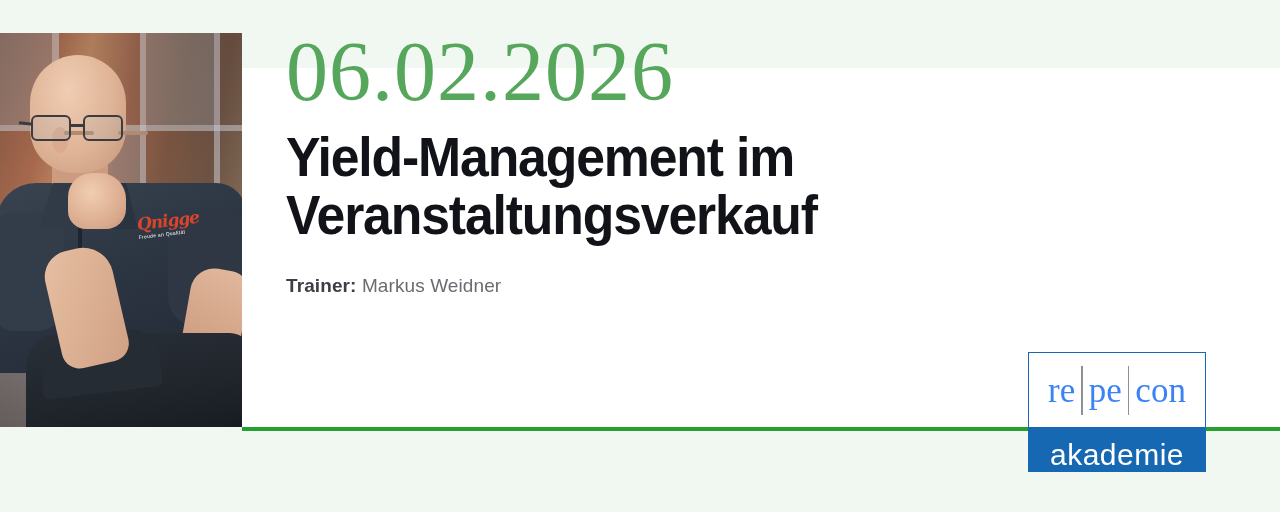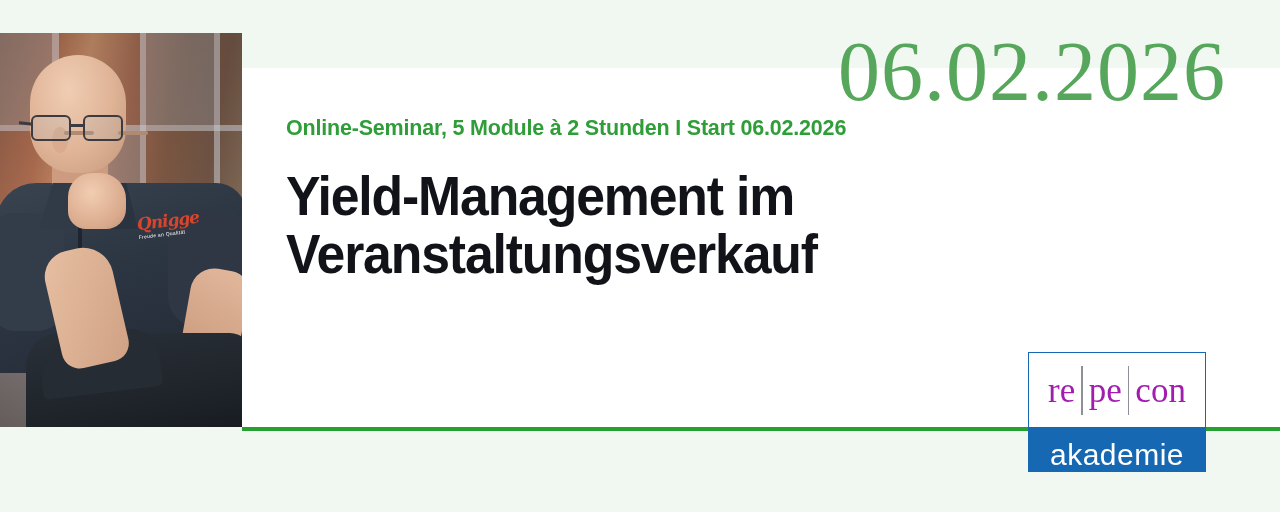--- a/index.html
+++ b/index.html
@@ -186,22 +186,21 @@
 
   
   .content { position:absolute; left:286px; top:30px; width:940px; }
 
   .date {
     font-family:"Liberation Serif", serif;
     font-size:84px;
     line-height:1.0;
     color:#56a75c;
     letter-spacing:1px;
-    margin-bottom:2px;
-    text-align:right;
+    margin-bottom:14px;
   }
   .subtitle {
     font-family:"Liberation Sans", sans-serif;
     font-weight:bold;
     font-size:21.5px;
     letter-spacing:-0.2px;
     color:#2f9d38;
     margin-bottom:26px;
   }
   .headline {
@@ -236,21 +235,21 @@
     position:absolute; left:0; top:0;
     width:178px; height:76px;
     background:#ffffff;
     border:1.5px solid #1668b3;
     display:flex; align-items:center; justify-content:center;
   }
   .logo-words {
     display:flex; align-items:stretch;
     font-family:"Liberation Serif", serif;
     font-size:35px;
-    color:#a21caf;
+    color:#3b82f6;
     line-height:1;
   }
   .logo-words span { padding:0 6px; }
   .divider {
     width:1.5px; background:#8d9196;
     margin:-7px 0;
     align-self:stretch;
   }
   .logo-bottom {
     position:absolute; left:0; top:75px;
@@ -310,24 +309,27 @@
     </div>
     <div class="fist"></div>
     <div class="shirt-logo">
       <div class="mark">Qnigge</div>
       <div class="sub">Freude an Qualität</div>
     </div>
   </div>
 
   <div class="content">
     <div class="date">06.02.2026</div>
-    <div class="subtitle">Online-Seminar, 5 Module à 2 Stunden I Start 06.02.2026</div>
     <div class="headline">
       <div>Yield-Management im</div>
       <div>Veranstaltungsverkauf</div>
+    </div>
+    <div class="trainer-row">
+      <span class="trainer-label">Trainer:</span>
+      <span class="trainer-name">Markus Weidner</span>
     </div>
   </div>
 
   <div class="green-rule"></div>
 
   <div class="logo">
     <div class="logo-top">
       <div class="logo-words">
         <span>re</span>
         <div class="divider"></div>

